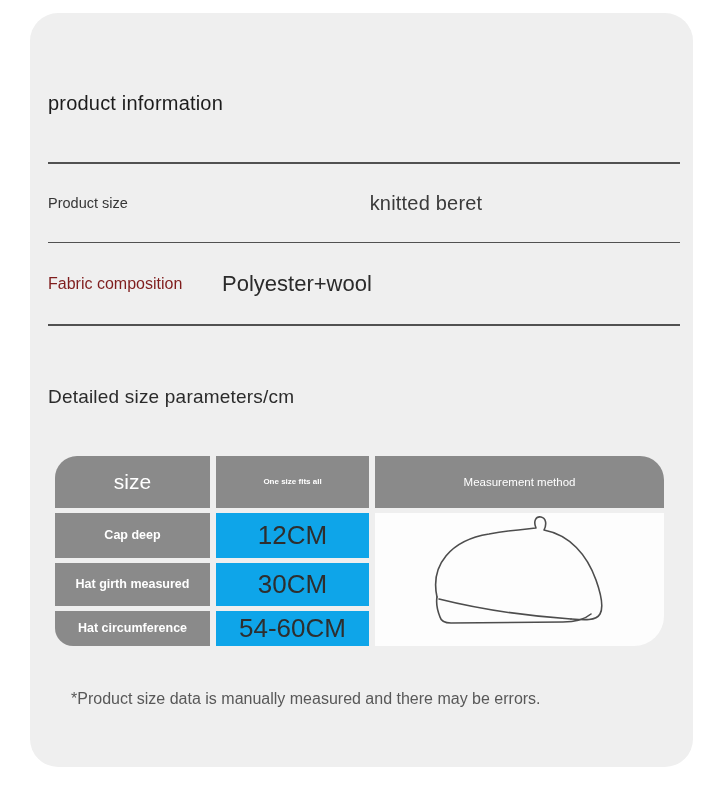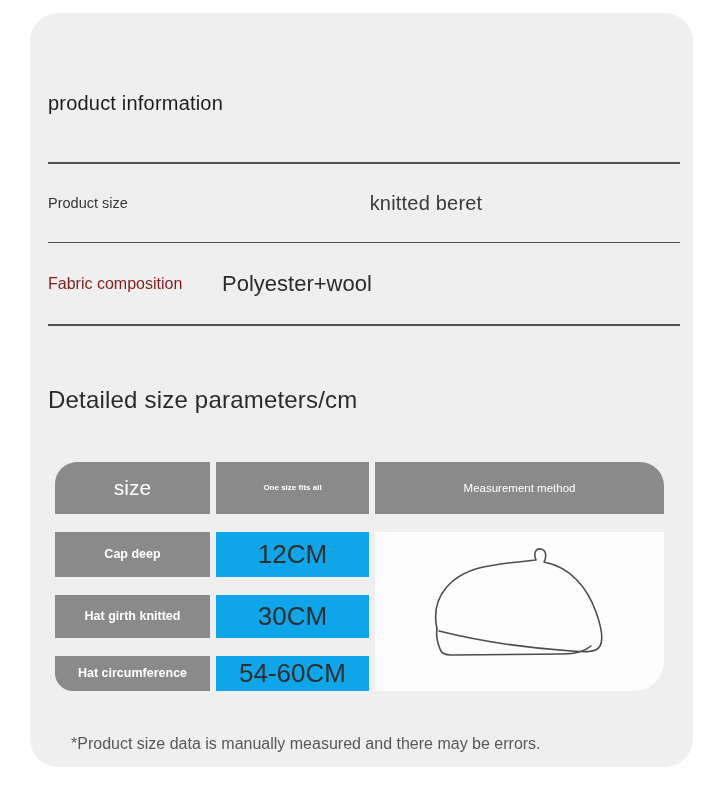--- a/index.html
+++ b/index.html
@@ -52,33 +52,33 @@
     left: 396px; transform: translate(-50%, -50%);
     font-size: 20px; color: #3a3a3a; letter-spacing: 0.2px;
   }
   .r2 .field-value {
     left: 192px;
     font-size: 22px; color: #2b2b2b;
   }
 
   .section-title {
     margin: 60px 18px 0 18px;
-    font-size: 24px;
+    font-size: 19px;
     font-weight: 500;
     color: #2b2b2b;
     letter-spacing: 0.2px;
   }
 
   .size-table {
     margin: 48px 0 0 25px;
     width: 609px;
     display: grid;
     grid-template-columns: 155px 153px 289px;
     grid-template-rows: 52px 45px 43px 35px;
-    gap: 18px 6px;
+    gap: 5px 6px;
   }
   .th {
     background: #8a8a8a;
     color: #ffffff;
     display: flex; align-items: center; justify-content: center;
     text-align: center;
   }
   .th-size  { border-radius: 22px 0 0 0; font-size: 21px; font-weight: 500; }
   .th-fit   { font-size: 8px; font-weight: bold; }
   .th-method{ border-radius: 0 24px 0 0; font-size: 11.5px; font-weight: 500; }
@@ -152,21 +152,21 @@
       <div class="td-illustration">
         <svg viewBox="0 0 289 132">
           <g fill="none" stroke="#4d4d4d" stroke-width="1.6" stroke-linecap="round" stroke-linejoin="round">
             <path d="M 62 84 C 55 52 76 27 114 21 C 136 17 152 16 161 15 C 158 8 161 3 166 4 C 171 5 172 11 169 17 C 195 22 212 42 221 67 C 226 81 229 94 225 101 C 221 108 209 107 196 106"></path>
             <path d="M 62 84 C 61 90 63 99 65 104 C 66 108 70 110 76 110 L 188 109 C 200 109 210 106 216 101"></path>
             <path d="M 64 86 C 108 97 152 103 196 106"></path>
           </g>
         </svg>
       </div>
 
-      <div class="td-label">Hat girth knitted</div>
+      <div class="td-label">Hat girth measured</div>
       <div class="td-value">30CM</div>
 
       <div class="td-label last">Hat circumference</div>
       <div class="td-value">54-60CM</div>
     </div>
 
     <p class="footnote">*Product size data is manually measured and there may be errors.</p>
 
   </div>
 </div>

